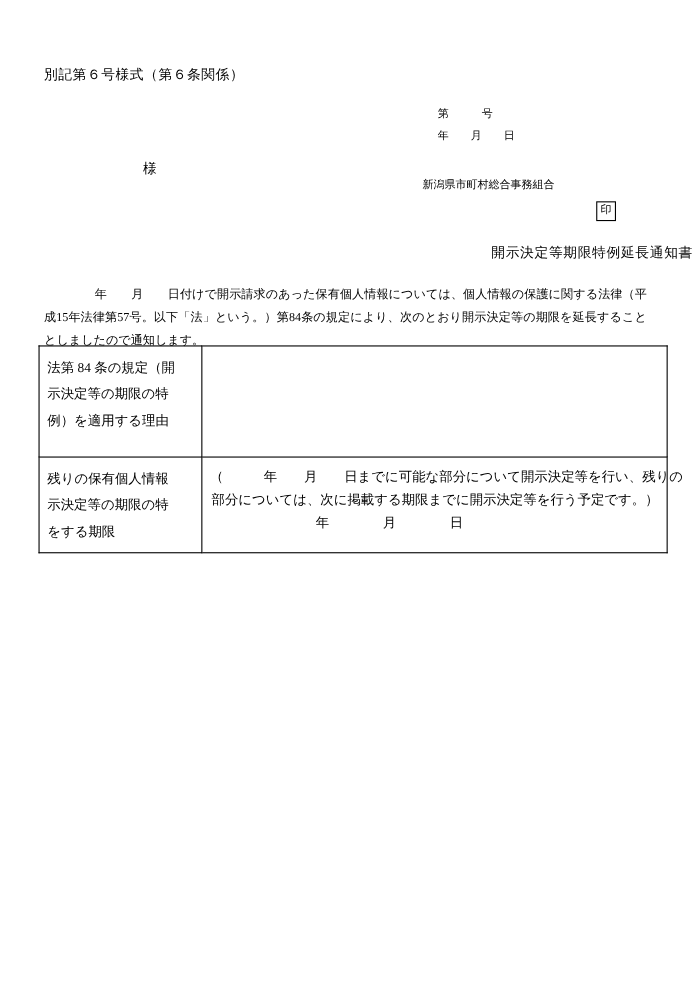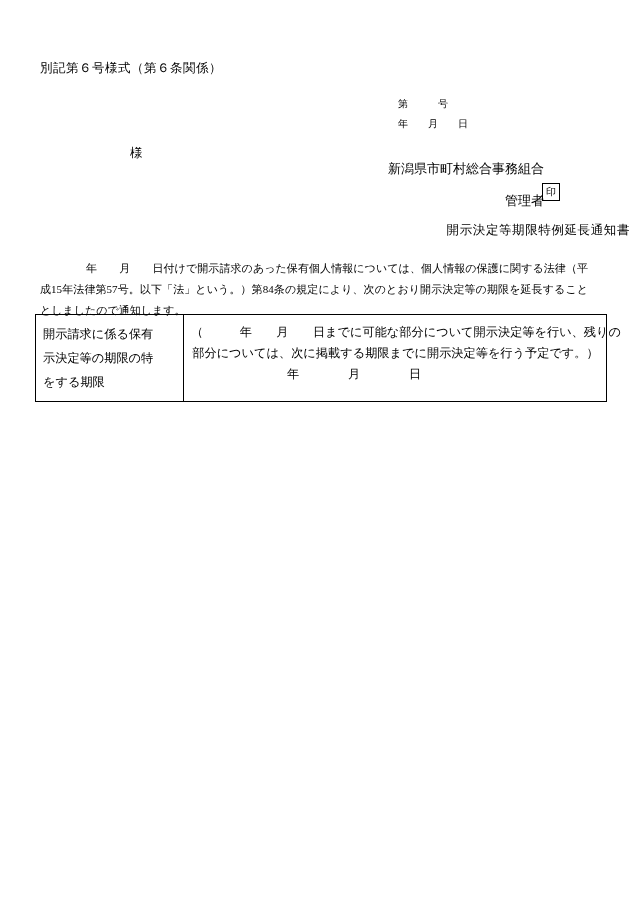--- a/index.html
+++ b/index.html
@@ -45,22 +45,22 @@
     position: absolute;
     left: 130px;
     top: 145px;
     font-size: 12.5px;
   }
   .issuer {
     position: absolute;
     right: 58px;
     top: 158px;
     width: 200px;
-    font-size: 13px;
-    text-align: right;
+    font-size: 10px;
+    text-align: center;
   }
   .issuer .org {
     display: block;
     line-height: 22px;
     white-space: pre;
   }
   .issuer .post-row {
     display: block;
     line-height: 26px;
     margin-top: 8px;
@@ -147,33 +147,42 @@
 
   <div class="doc-number">
     <span class="row">第　　　号</span>
     <span class="row">年　　月　　日</span>
   </div>
 
   <div class="addressee">様</div>
 
   <div class="issuer">
     <span class="org">新潟県市町村総合事務組合</span>
-    <span class="post-row">管理者</span>
   </div>
   <div class="seal">印</div>
 
   <div class="title">開示決定等期限特例延長通知書</div>
 
   <div class="body-text"><span class="indent"></span><span>年　　月　　日付けで開示請求のあった保有個人情報については、個人情報の保護に関する法律（平成15年法律第57号。以下「法」という。）第84条の規定により、次のとおり開示決定等の期限を延長することとしましたので通知します。</span></div>
 
   <table class="main">
     <tbody>
+    <tr class="r2">
+      <td class="label">
+        <span class="cell-line">法第 84 条の規定（開</span>
+        <span class="cell-line">示決定等の期限の特</span>
+        <span class="cell-line">例）を適用する理由</span>
+      </td>
+      <td class="value">
+        <span class="cell-line"></span>
+      </td>
+    </tr>
     <tr class="r3">
       <td class="label">
-        <span class="cell-line">開示請求に係る保有</span>
+        <span class="cell-line">残りの保有個人情報</span>
         <span class="cell-line">示決定等の期限の特</span>
         <span class="cell-line">をする期限</span>
       </td>
       <td class="value">
         <div class="note-block">
           <span class="l1">（　　　年　　月　　日までに可能な部分について開示決定等を行い、残りの</span>
           <span class="l2">部分については、次に掲載する期限までに開示決定等を行う予定です。）</span>
           <span class="l3">年　　　　月　　　　日</span>
         </div>
       </td>

